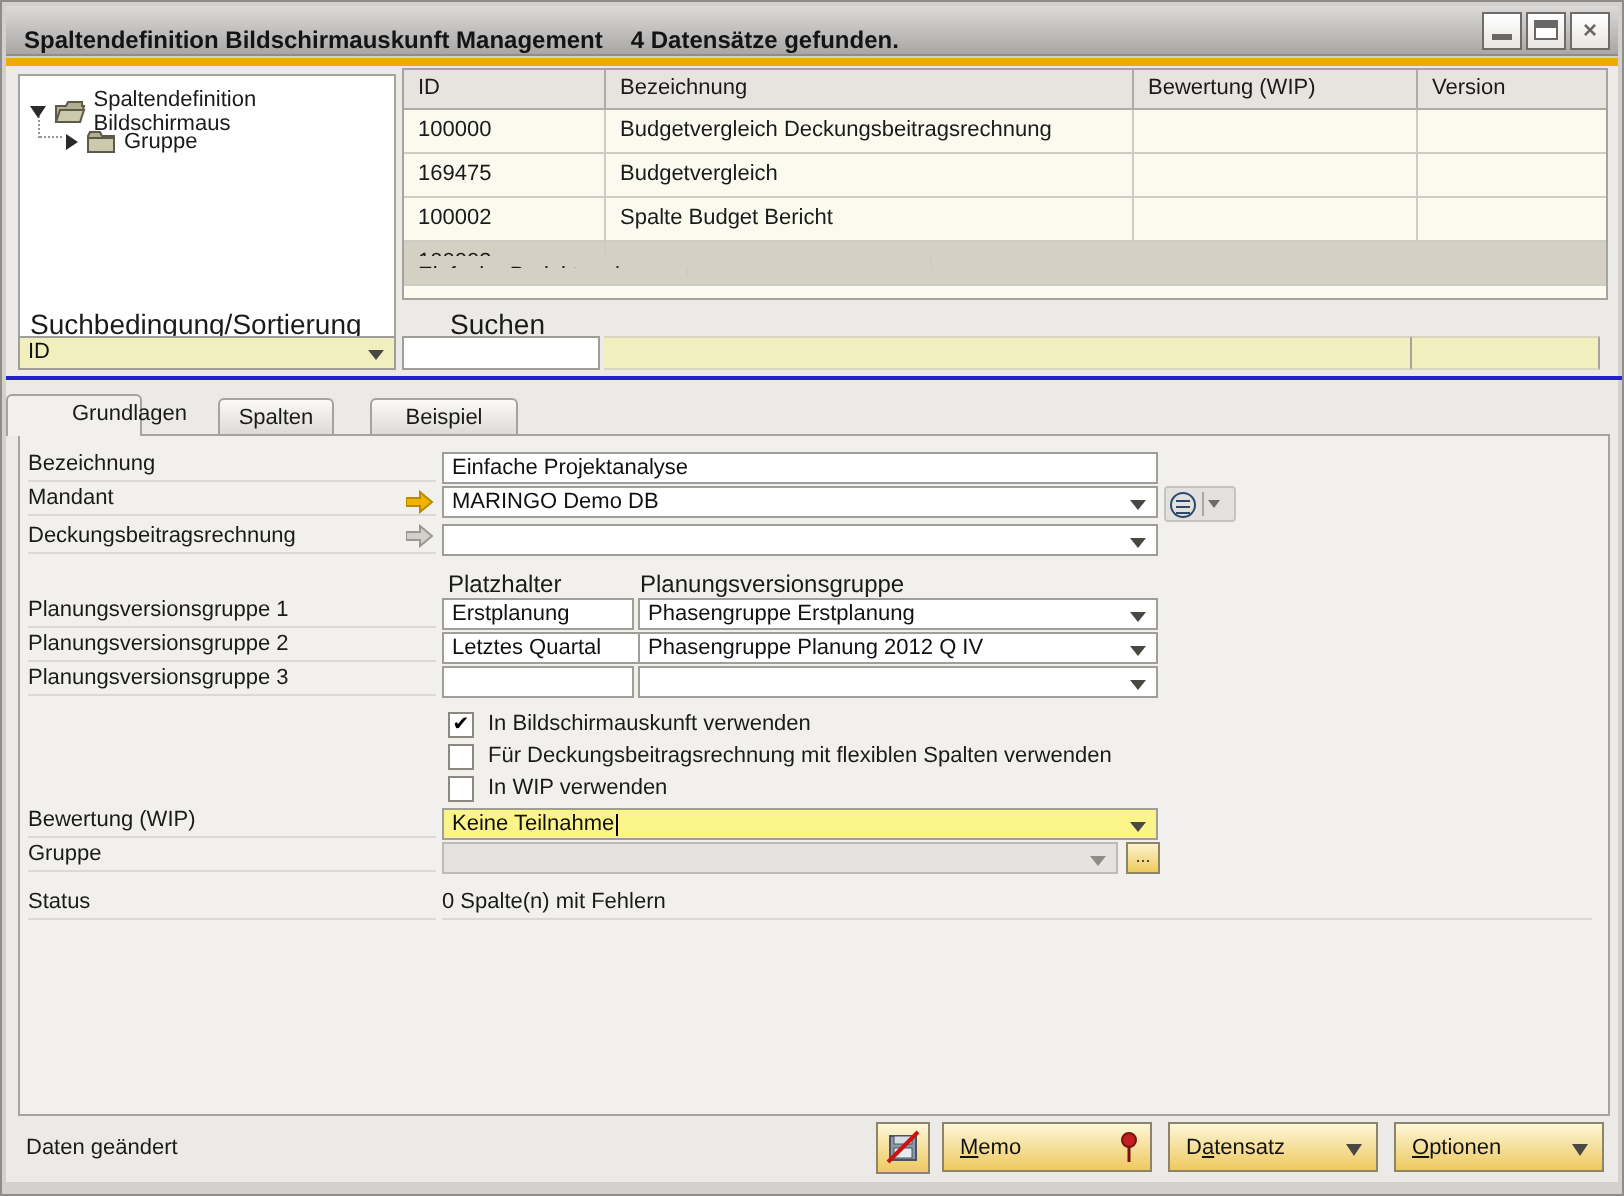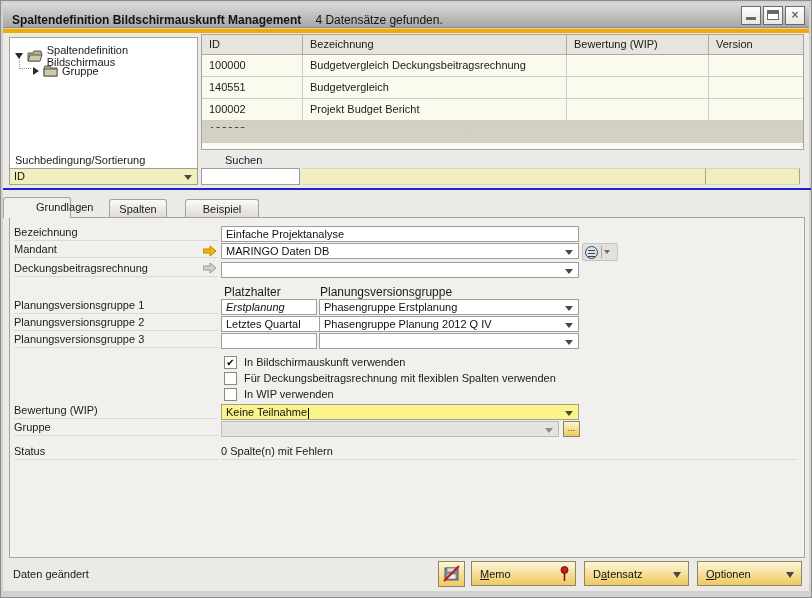--- a/index.html
+++ b/index.html
@@ -9,21 +9,21 @@
     background:#D3D1CF; border:1px solid #8F8D8B; overflow:hidden;
   }
   
   .titlebar {
     position:absolute; top:2px; left:2px; right:2px; height:25px;
     background:linear-gradient(#DCDAD8, #A9A7A5);
     display:flex; align-items:flex-end; padding-left:9px;
     border-bottom:1px solid #8F8D8B;
   }
   .titlebar .t-main { font-size:12px; font-weight:bold; color:#141414; }
-  .titlebar .t-info { font-size:12px; font-weight:normal; color:#141414; margin-left:14px; }
+  .titlebar .t-info { font-size:12px; font-weight:bold; color:#141414; margin-left:14px; }
   .winbtns { position:absolute; right:4px; top:3px; display:flex; gap:2px; }
   .winbtn {
     width:20px; height:19px; background:linear-gradient(#FFFFFF,#E8E6E4);
     border:1px solid #6E6C6A; position:relative;
   }
   .winbtn .mini { position:absolute; left:4px; right:4px; bottom:4px; height:3px; background:#6A6866; }
   .winbtn .maxi { position:absolute; left:3px; right:3px; top:3px; bottom:4px; border:1px solid #6A6866; border-top:4px solid #6A6866; background:#fff; }
   .winbtn .clos { position:absolute; left:0; top:1px; width:100%; text-align:center; font-size:12px; font-weight:bold; color:#6A6866; }
   .accentbar { position:absolute; top:28px; left:2px; right:2px; height:4px; background:#F0AB00; }
   
@@ -38,21 +38,21 @@
   .connector { position:absolute; left:9px; top:16px; width:12px; height:15px; border-left:1px dotted #9A9890; border-bottom:1px dotted #9A9890; }
   
   .grid { position:absolute; left:198px; top:1px; width:603px; height:116px; background:#FCFBF2; border:1px solid #A5A39D; font-size:11px; }
   .grid-head { display:flex; height:20px; background:#E7E4E0; border-bottom:1px solid #AEABA5; color:#1A1A1A; }
   .grid-head .hc { padding:3px 0 0 7px; border-right:1px solid #AEABA5; }
   .grid-row { display:flex; height:22px; border-bottom:1px solid #CFCCC4; background:#FBFAEE; color:#1A1A1A; }
   .grid-row .c { padding:4px 0 0 7px; border-right:1px solid #CFCCC4; overflow:hidden; white-space:nowrap; }
   .grid-row.selected { background:#D4D0C4;flex-direction:column; }
   .col-id { width:101px; } .col-bez { width:264px; } .col-bew { width:142px; } .col-ver { width:94px; border-right:none !important; }
   
-  .search-label { position:absolute; font-size:11px; color:#1A1A1A; }
+  .search-label { position:absolute; font-size:14px; color:#1A1A1A; }
   .sl-cond { left:12px; top:121px; }
   .sl-such { left:222px; top:121px; }
   .field { border:1px solid #A09E98; background:#fff; font-size:11px; color:#111; }
   .dd { position:relative; padding:1px 16px 0 4px; overflow:hidden; white-space:nowrap; }
   .dd .dd-arrow { position:absolute; right:5px; top:6px; width:0; height:0; border-left:4px solid transparent; border-right:4px solid transparent; border-top:5px solid #4A4843; }
   .yellow { background:#F2EFBE; }
   .sf-cond { position:absolute; left:6px; top:135px; width:189px; height:17px; }
   .sf-input { position:absolute; left:198px; top:135px; width:99px; height:17px; padding:1px 4px 0 4px; }
   .ystrip { position:absolute; top:135px; height:17px; background:#F2EFBE; border-top:1px solid #D9D6C0; border-bottom:1px solid #D9D6C0; }
   .ys1 { left:299px; width:404px; border-right:1px solid #A5A39D; }
@@ -155,28 +155,28 @@
         <div class="hc col-bew">Bewertung (WIP)</div>
         <div class="hc col-ver">Version</div>
       </div>
       <div class="grid-row">
         <div class="c col-id">100000</div>
         <div class="c col-bez">Budgetvergleich Deckungsbeitragsrechnung</div>
         <div class="c col-bew"></div>
         <div class="c col-ver"></div>
       </div>
       <div class="grid-row">
-        <div class="c col-id">140551</div>
+        <div class="c col-id">169475</div>
         <div class="c col-bez">Budgetvergleich</div>
         <div class="c col-bew"></div>
         <div class="c col-ver"></div>
       </div>
       <div class="grid-row">
         <div class="c col-id">100002</div>
-        <div class="c col-bez">Projekt Budget Bericht</div>
+        <div class="c col-bez">Spalte Budget Bericht</div>
         <div class="c col-bew"></div>
         <div class="c col-ver"></div>
       </div>
       <div class="grid-row selected">
         <div class="c col-id">100003</div>
         <div class="c col-bez">Einfache Projektanalyse</div>
         <div class="c col-bew"></div>
         <div class="c col-ver"></div>
       </div>
     </div>
@@ -201,21 +201,21 @@
       <div class="flabel r-bez">Bezeichnung</div>
       <div class="field finput cx r-bez">
         <span>Einfache Projektanalyse</span>
       </div>
 
       <div class="flabel r-man">Mandant</div>
       <svg class="link-arrow r-man" style="left:193px; top:27px;">
         <polygon points="0,4 7,4 7,1 13,6 7,11 7,8 0,8" fill="#F0B400" stroke="#B98A00" stroke-width="1"></polygon>
       </svg>
       <div class="field dd fselect cx r-man">
-        <span>MARINGO Daten DB</span>
+        <span>MARINGO Demo DB</span>
         <span class="dd-arrow"></span>
       </div>
       <div class="mandant-extra">
         <span class="menu-circle">
             <i></i>
             <i></i>
             <i></i>
           </span>
         <span class="mx-div"></span>
         <span class="mx-arrow"></span>
@@ -227,21 +227,21 @@
       </svg>
       <div class="field dd fselect cx r-dec">
         <span></span>
         <span class="dd-arrow"></span>
       </div>
 
       <div class="fhead r-hdr" style="left:214px;">Platzhalter</div>
       <div class="fhead r-hdr" style="left:310px;">Planungsversionsgruppe</div>
 
       <div class="flabel r-p1">Planungsversionsgruppe 1</div>
-      <div class="field finput r-p1" style="left:211px; width:96px;font-style:italic;">
+      <div class="field finput r-p1" style="left:211px; width:96px;">
         <span>Erstplanung</span>
       </div>
       <div class="field dd fselect r-p1" style="left:309px; width:260px;">
         <span>Phasengruppe Erstplanung</span>
         <span class="dd-arrow"></span>
       </div>
 
       <div class="flabel r-p2">Planungsversionsgruppe 2</div>
       <div class="field finput r-p2" style="left:211px; width:112px;">
         <span>Letztes Quartal</span>

